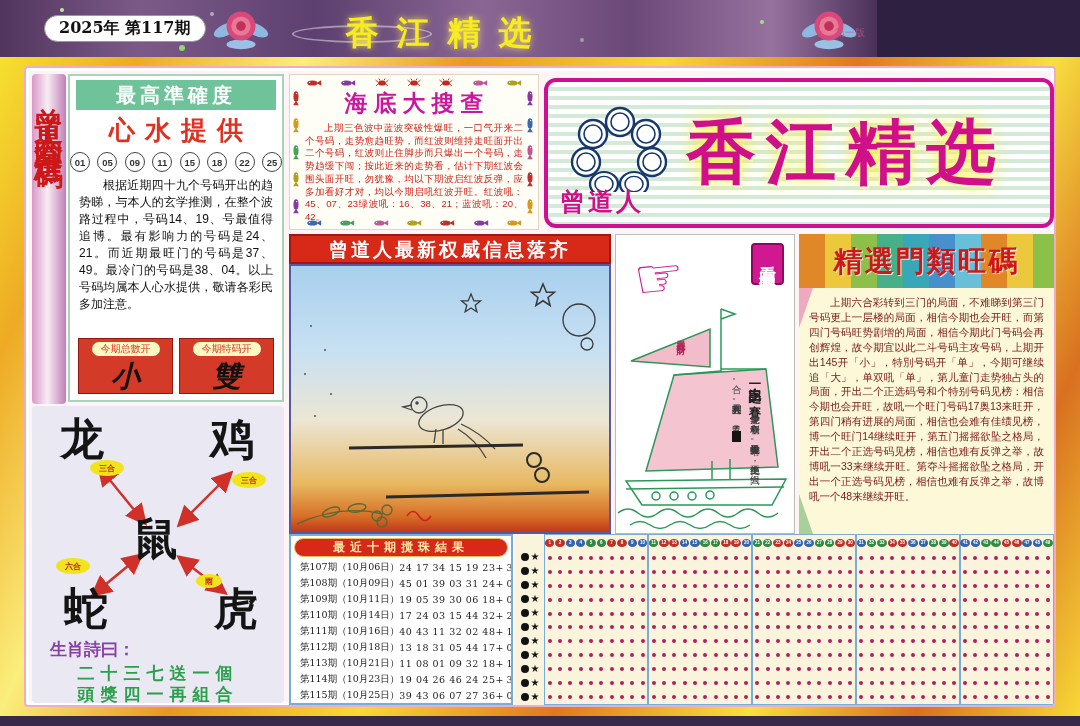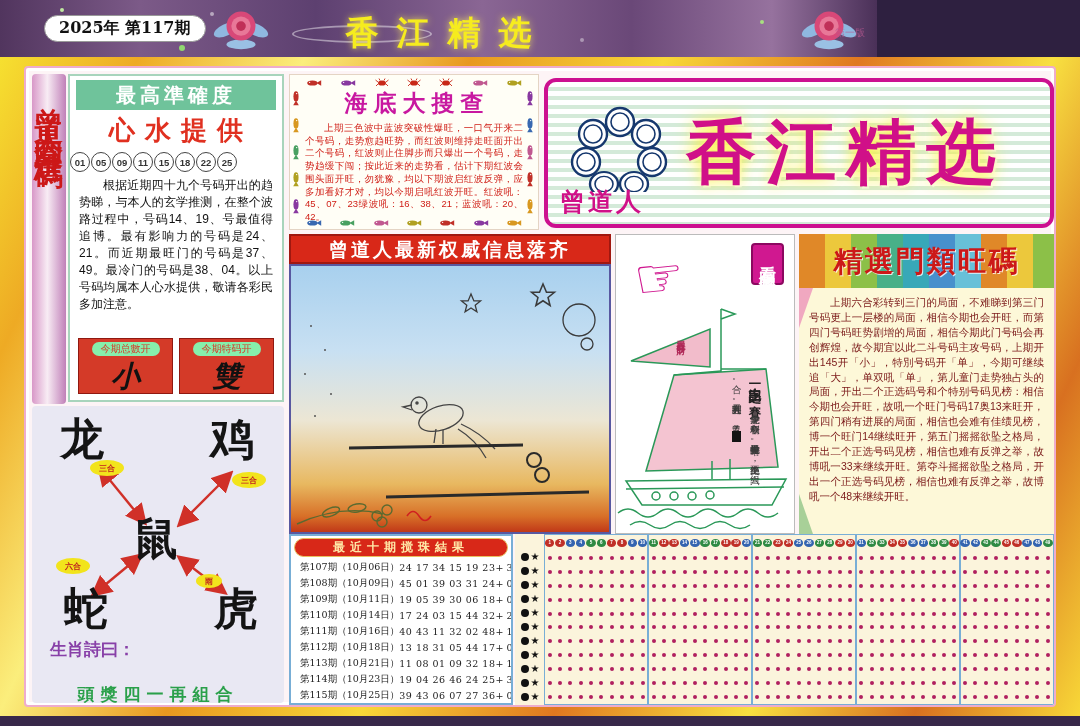--- a/index.html
+++ b/index.html
@@ -32,27 +32,27 @@
 
 .v-strip{position:absolute;left:6px;top:6px;width:34px;height:330px;border-radius:4px;
  background:linear-gradient(90deg,#d898c8,#f8ecf4 45%,#c080b8);display:flex;justify-content:center}
 .v-title{writing-mode:vertical-rl;text-orientation:upright;font-family:"DejaVu Serif",serif;
  font-size:29px;font-weight:bold;color:#cc1818;letter-spacing:9px;margin-top:10px}
 .hint-box{position:absolute;left:42px;top:6px;width:216px;height:328px;background:#fff;
  border:2px solid #a8d4bc;overflow:hidden}
 .acc-header{margin:4px 6px 0;height:30px;background:#6fc39b;color:#fff;font-size:20px;font-weight:bold;
  text-align:center;line-height:30px;letter-spacing:4px}
 .hint-sub{margin-top:3px;text-align:center;color:#e03020;font-size:26px;font-weight:bold;letter-spacing:10px;text-indent:10px}
-.num-row{display:flex;justify-content:flex-start;gap:1px;margin-top:4px}
+.num-row{display:flex;justify-content:space-between;gap:1px;margin-top:4px}
 .num-circle{width:20px;height:20px;border:1.5px solid #444;border-radius:50%;font-size:9.5px;font-weight:bold;
  color:#333;display:flex;align-items:center;justify-content:center}
 .hint-body{margin:5px 9px 0;font-size:12px;line-height:1.42;color:#111;text-indent:2em;text-align:justify}
 .red-boxes{position:absolute;left:8px;right:8px;bottom:6px;display:flex;gap:6px}
 .red-box{flex:1;height:56px;background:#d43a28;border:1px solid #901810;position:relative}
-.red-pill{position:absolute;left:50%;top:3px;transform:translateX(-50%);background:#86efac;color:#d43a28;
+.red-pill{position:absolute;left:50%;top:3px;transform:translateX(-50%);background:#fef9c3;color:#d43a28;
  font-size:10px;padding:0 9px;border-radius:8px;white-space:nowrap;line-height:14px}
 .red-char{position:absolute;left:0;right:0;top:18px;text-align:center;font-family:"DejaVu Serif",serif;
  font-size:29px;font-weight:bold;color:#111;font-style:italic}
 
 
 .zodiac{position:absolute;left:6px;top:338px;width:252px;height:297px;background:#e9e8f3;border-radius:4px;overflow:hidden}
 .animal{position:absolute;font-family:"DejaVu Serif",serif;font-size:44px;font-weight:bold;color:#141414}
 .tag{position:absolute;background:#f2e41c;border-radius:50%;color:#c02020;font-size:8px;font-weight:bold;
  display:flex;align-items:center;justify-content:center}
 .zarrows{position:absolute;inset:0}
@@ -212,20 +212,21 @@
         <span class="animal" style="left:28px;top:4px">龙</span>
         <span class="animal" style="left:178px;top:4px">鸡</span>
         <span class="animal" style="left:102px;top:104px">鼠</span>
         <span class="animal" style="left:32px;top:174px">蛇</span>
         <span class="animal" style="left:182px;top:174px">虎</span>
         <span class="tag" style="left:58px;top:54px;width:34px;height:16px">三合</span>
         <span class="tag" style="left:200px;top:66px;width:34px;height:16px">三合</span>
         <span class="tag" style="left:24px;top:152px;width:34px;height:16px">六合</span>
         <span class="tag" style="left:164px;top:168px;width:26px;height:14px">雨</span>
         <div class="poem-label">生肖詩曰：</div>
+        <div class="poem p1">二十三七送一個</div>
         <div class="poem p2">頭獎四一再組合</div>
       </div>
 
       <div class="sea">
         <div class="fish-row top">
             <span><svg width="16" height="8" viewBox="0 0 20 10">
                 <ellipse cx="8" cy="5" rx="6.5" ry="3.2" fill="#c03028"></ellipse>
                 <polygon points="13,5 19,1.5 19,8.5" fill="#c03028"></polygon>
                 <circle cx="4.5" cy="4.2" r="0.9" fill="#fff"></circle>
               </svg></span>

